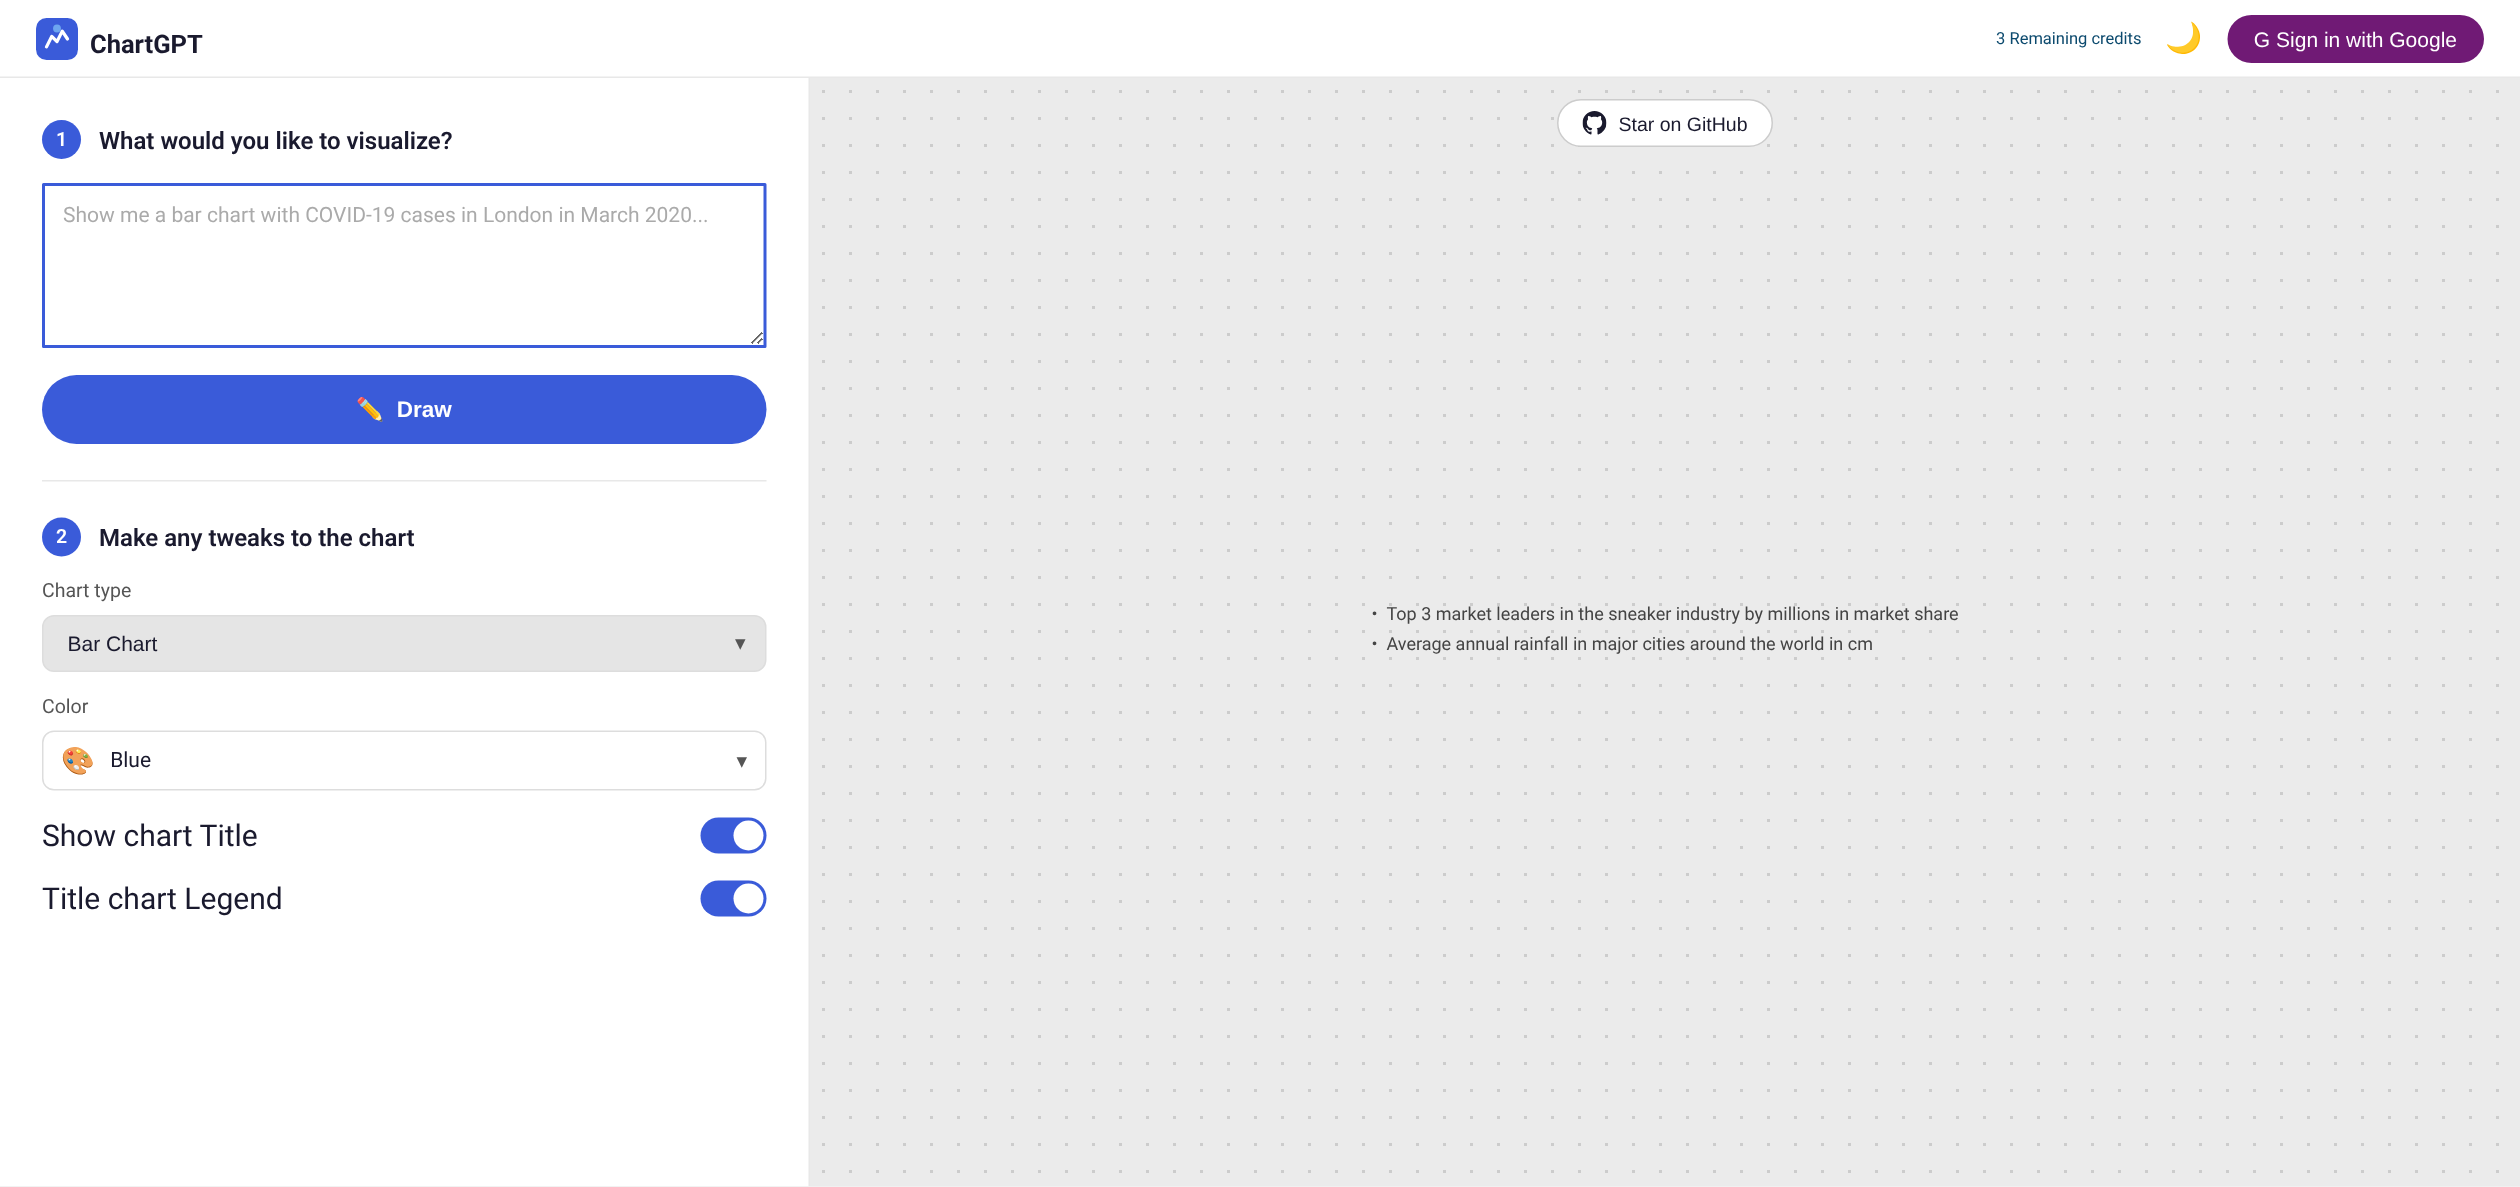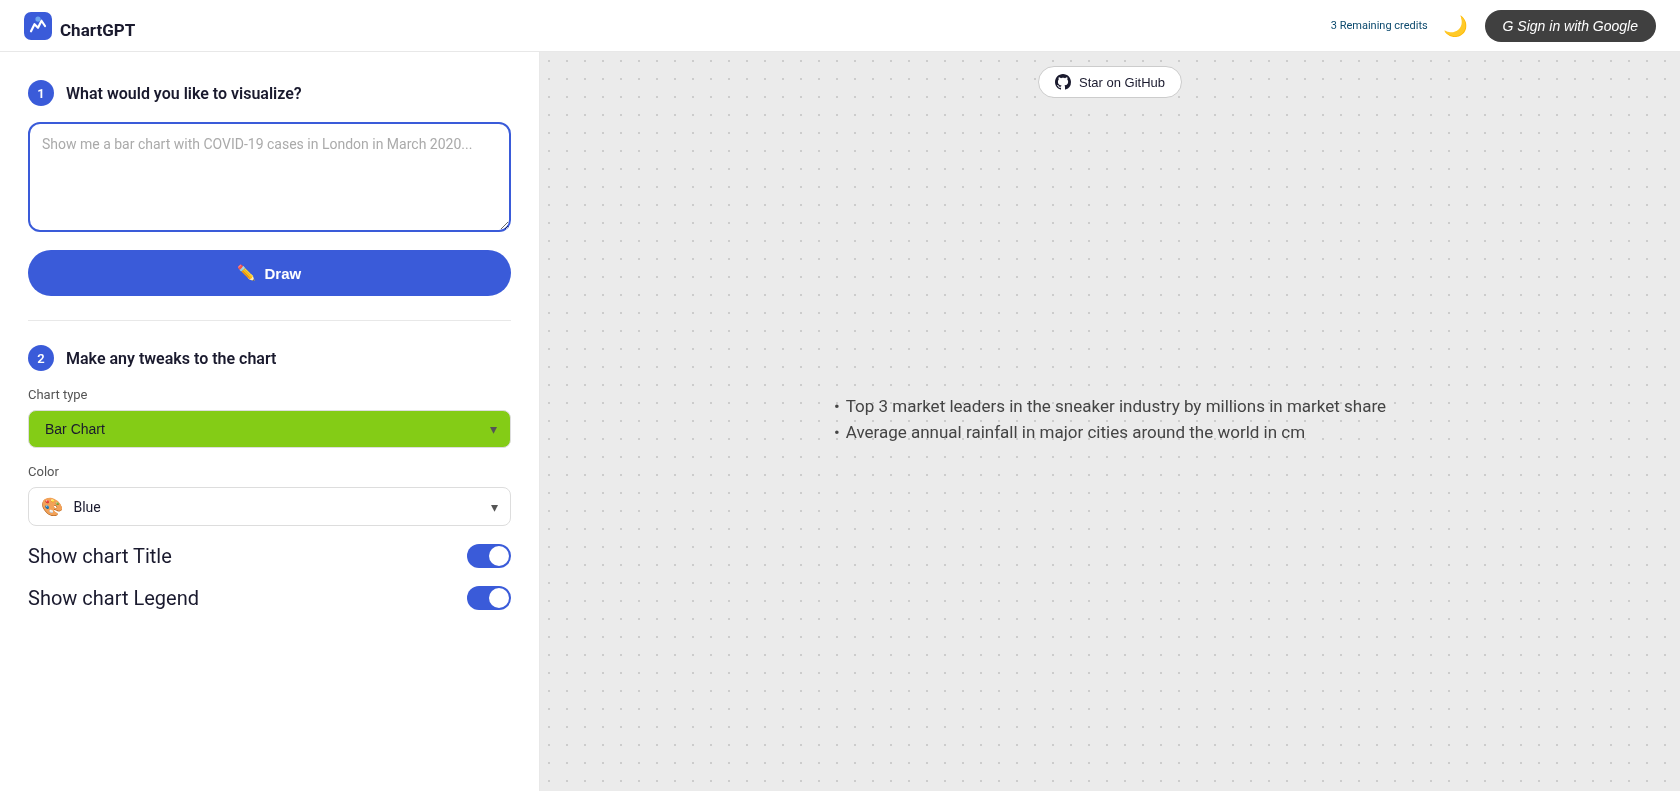--- a/index.html
+++ b/index.html
@@ -46,30 +46,29 @@
     }
     .dark-mode-btn {
       background: none;
       border: none;
       cursor: pointer;
       font-size: 20px;
       padding: 4px;
       color: #3a5bd9;
     }
     .sign-in-btn {
-      background: #404040;
+      background: #701a75;
       color: white;
       border: none;
       border-radius: 20px;
       padding: 8px 18px;
       font-size: 14px;
       font-weight: 500;
       cursor: pointer;
       white-space: nowrap;
-      font-style: italic;
     }
 
     
     .main {
       display: flex;
       flex: 1;
       overflow: hidden;
     }
 
     
@@ -104,21 +103,21 @@
     .step-title {
       font-size: 16px;
       font-weight: 600;
       color: #1a1a2e;
     }
 
     .prompt-textarea {
       width: 100%;
       height: 110px;
       border: 2px solid #3a5bd9;
-      border-radius: 12px;
+      border-radius: 1px;
       padding: 12px;
       font-size: 14px;
       color: #aaa;
       resize: vertical;
       outline: none;
       font-family: inherit;
     }
     .prompt-textarea::placeholder {
       color: #aaa;
     }
@@ -157,21 +156,21 @@
 
     .select-wrapper {
       position: relative;
       width: 100%;
     }
     .select-box {
       width: 100%;
       padding: 10px 16px;
       border: 1px solid #ddd;
       border-radius: 8px;
-      background: #84cc16;
+      background: #e5e5e5;
       font-size: 14px;
       color: #1a1a2e;
       appearance: none;
       cursor: pointer;
       outline: none;
     }
     .select-chevron {
       position: absolute;
       right: 14px;
       top: 50%;
@@ -274,21 +273,21 @@
       font-size: 14px;
       font-weight: 700;
       color: #1a1a2e;
       margin-bottom: 10px;
     }
     .ideas-list {
       list-style: none;
       padding: 0;
     }
     .ideas-list li {
-      font-size: 17px;
+      font-size: 12px;
       color: #444;
       margin-bottom: 6px;
       display: flex;
       align-items: flex-start;
       gap: 6px;
     }
     .ideas-list li::before {
       content: '•';
       color: #444;
       flex-shrink: 0;
@@ -363,21 +362,21 @@
         <span class="color-chevron">▾</span>
       </div>
     </div>
 
     <div class="toggle-row">
       <span class="toggle-label">Show chart Title</span>
       <div class="toggle"></div>
     </div>
 
     <div class="toggle-row">
-      <span class="toggle-label">Show chart Legend</span>
+      <span class="toggle-label">Title chart Legend</span>
       <div class="toggle"></div>
     </div>
 
   </div>
 
   <div class="right-panel">
 
     <button class="github-btn">
       <svg width="16" height="16" viewBox="0 0 16 16" fill="currentColor">
         <path d="M8 0C3.58 0 0 3.58 0 8c0 3.54 2.29 6.53 5.47 7.59.4.07.55-.17.55-.38 0-.19-.01-.82-.01-1.49-2.01.37-2.53-.49-2.69-.94-.09-.23-.48-.94-.82-1.13-.28-.15-.68-.52-.01-.53.63-.01 1.08.58 1.23.82.72 1.21 1.87.87 2.33.66.07-.52.28-.87.51-1.07-1.78-.2-3.64-.89-3.64-3.95 0-.87.31-1.59.82-2.15-.08-.2-.36-1.02.08-2.12 0 0 .67-.21 2.2.82.64-.18 1.32-.27 2-.27.68 0 1.36.09 2 .27 1.53-1.04 2.2-.82 2.2-.82.44 1.1.16 1.92.08 2.12.51.56.82 1.27.82 2.15 0 3.07-1.87 3.75-3.65 3.95.29.25.54.73.54 1.48 0 1.07-.01 1.93-.01 2.2 0 .21.15.46.55.38A8.013 8.013 0 0016 8c0-4.42-3.58-8-8-8z"></path>

